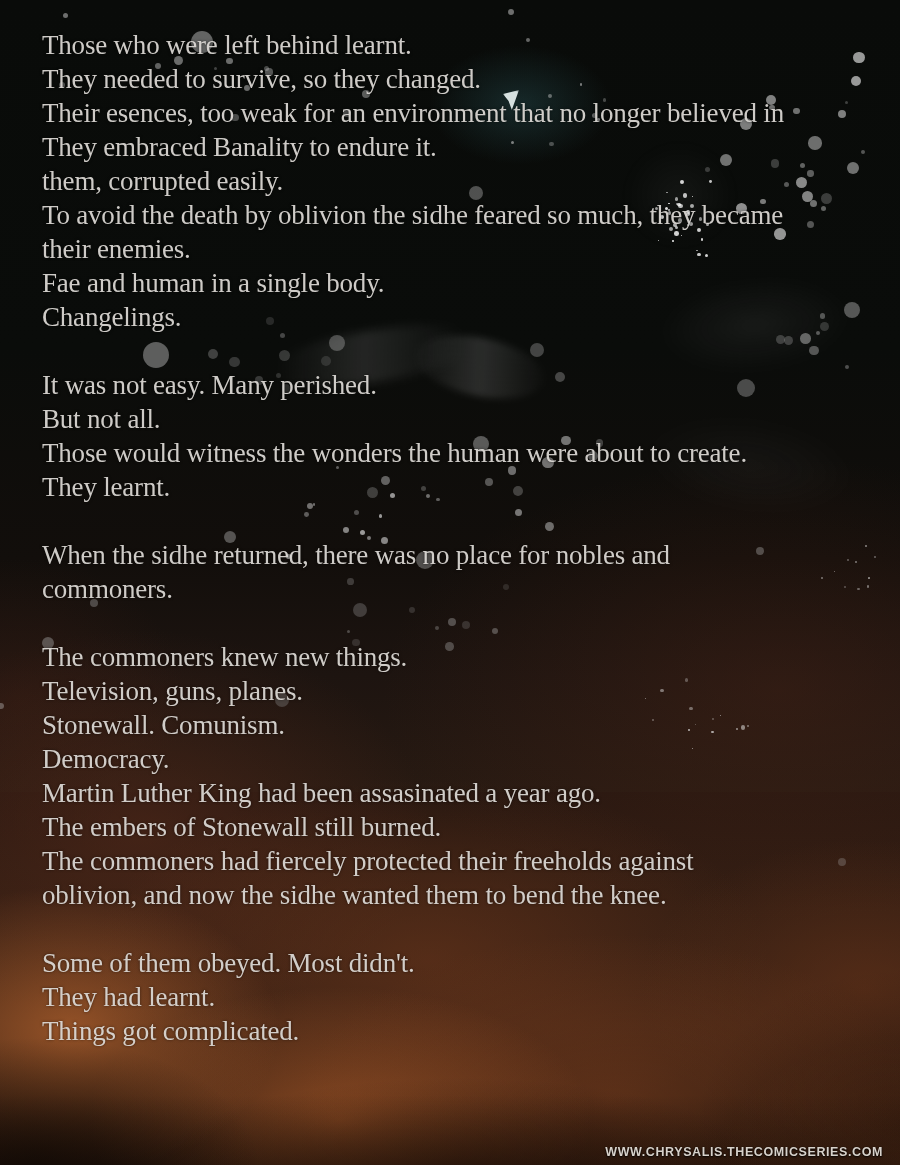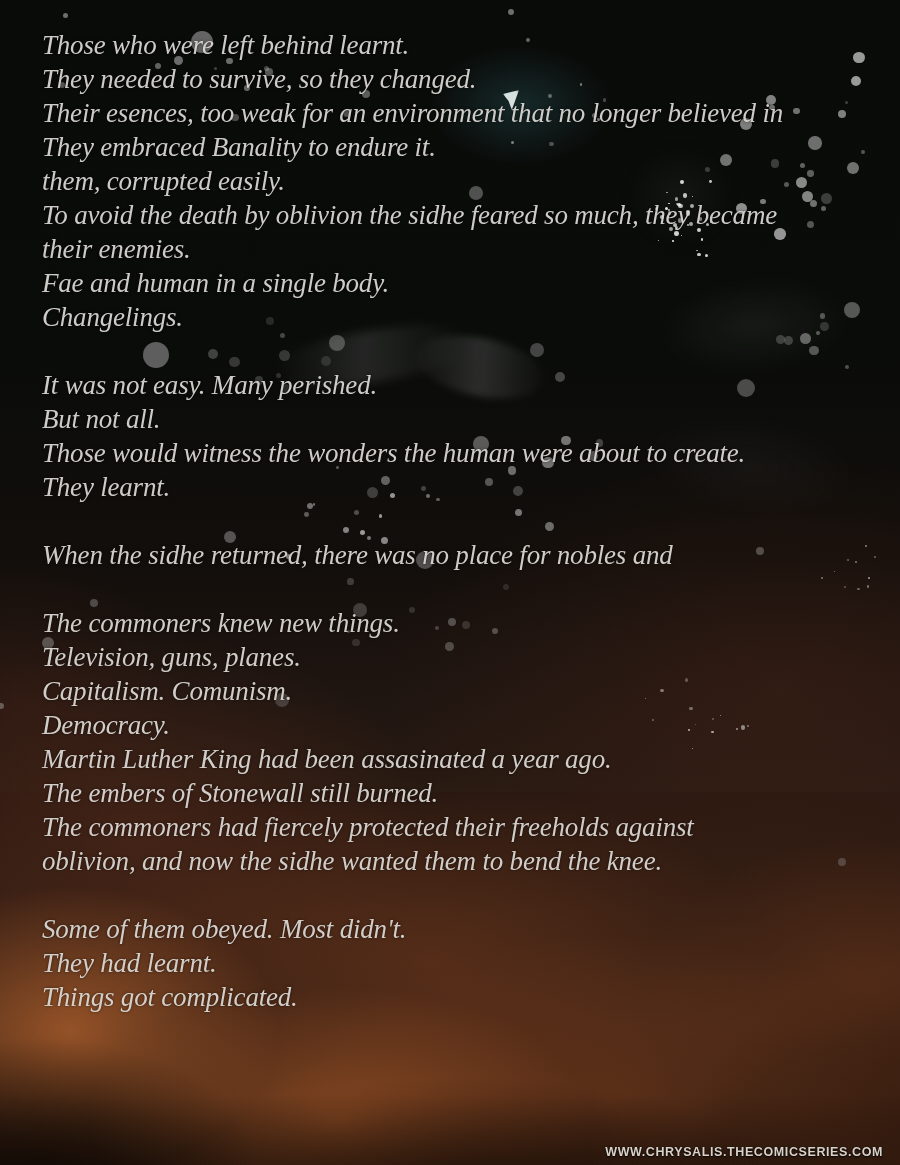--- a/index.html
+++ b/index.html
@@ -69,21 +69,21 @@
   .splatter{position:absolute;border-radius:50%;}
 
   
   .narration{
     position:absolute;left:42px;top:28px;width:842px;
     color:rgba(223,220,216,.92);
     font-size:27px;line-height:34px;
     text-shadow:0 0 3px rgba(0,0,0,.55);
   }
   .para{margin:0 0 34px 0;}
-  .line{white-space:nowrap;height:34px;letter-spacing:-0.2px;font-style:italic;}
+  .line{white-space:nowrap;height:34px;letter-spacing:-0.2px;}
 
   .watermark{
     position:absolute;right:17px;bottom:6px;
     font-family:"Liberation Sans","DejaVu Sans",sans-serif;
     font-weight:bold;font-size:12.5px;letter-spacing:.6px;
     color:#d8d2cb;text-shadow:0 1px 2px rgba(0,0,0,.9), 0 0 1px rgba(0,0,0,.8);
   }
 </style>
 </head>
 <body>
@@ -296,25 +296,26 @@
         <div class="line">Changelings.</div>
       </div>
       <div class="para">
         <div class="line">It was not easy. Many perished.</div>
         <div class="line">But not all.</div>
         <div class="line">Those would witness the wonders the human were about to create.</div>
         <div class="line">They learnt.</div>
       </div>
       <div class="para">
         <div class="line">When the sidhe returned, there was no place for nobles and</div>
+        <div class="line">commoners.</div>
       </div>
       <div class="para">
         <div class="line">The commoners knew new things.</div>
         <div class="line">Television, guns, planes.</div>
-        <div class="line">Capitalism. Comunism.</div>
+        <div class="line">Stonewall. Comunism.</div>
         <div class="line">Democracy.</div>
         <div class="line">Martin Luther King had been assasinated a year ago.</div>
         <div class="line">The embers of Stonewall still burned.</div>
         <div class="line">The commoners had fiercely protected their freeholds against</div>
         <div class="line">oblivion, and now the sidhe wanted them to bend the knee.</div>
       </div>
       <div class="para">
         <div class="line">Some of them obeyed. Most didn't.</div>
         <div class="line">They had learnt.</div>
         <div class="line">Things got complicated.</div>

